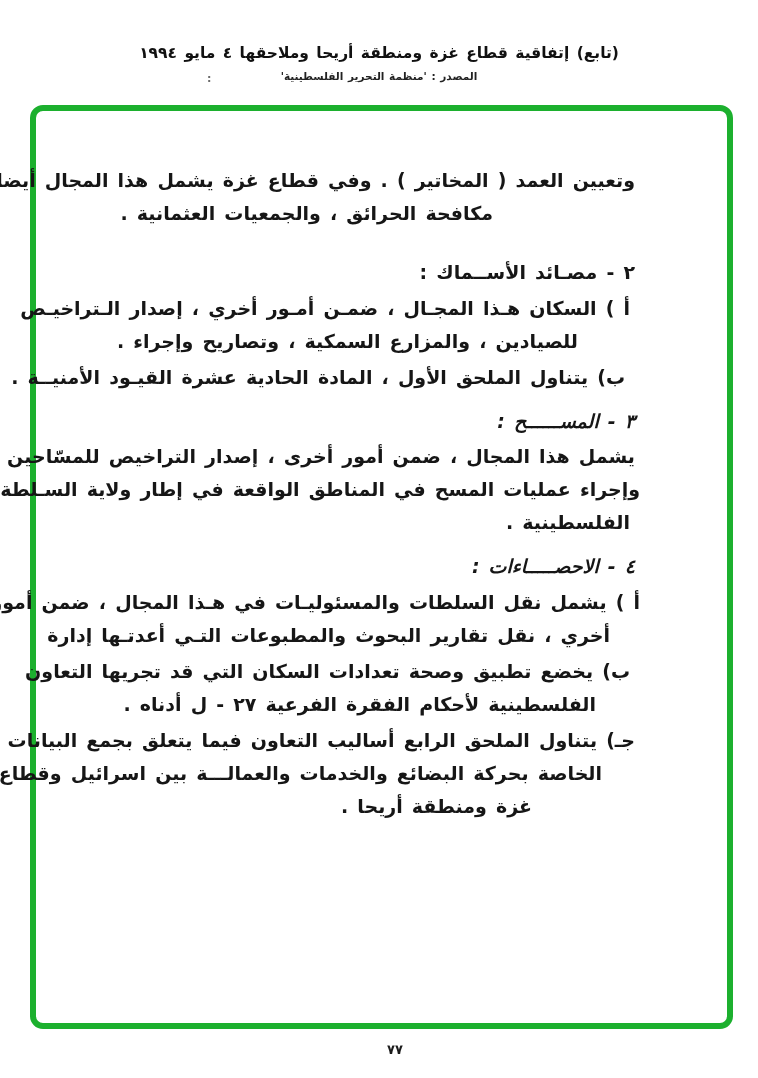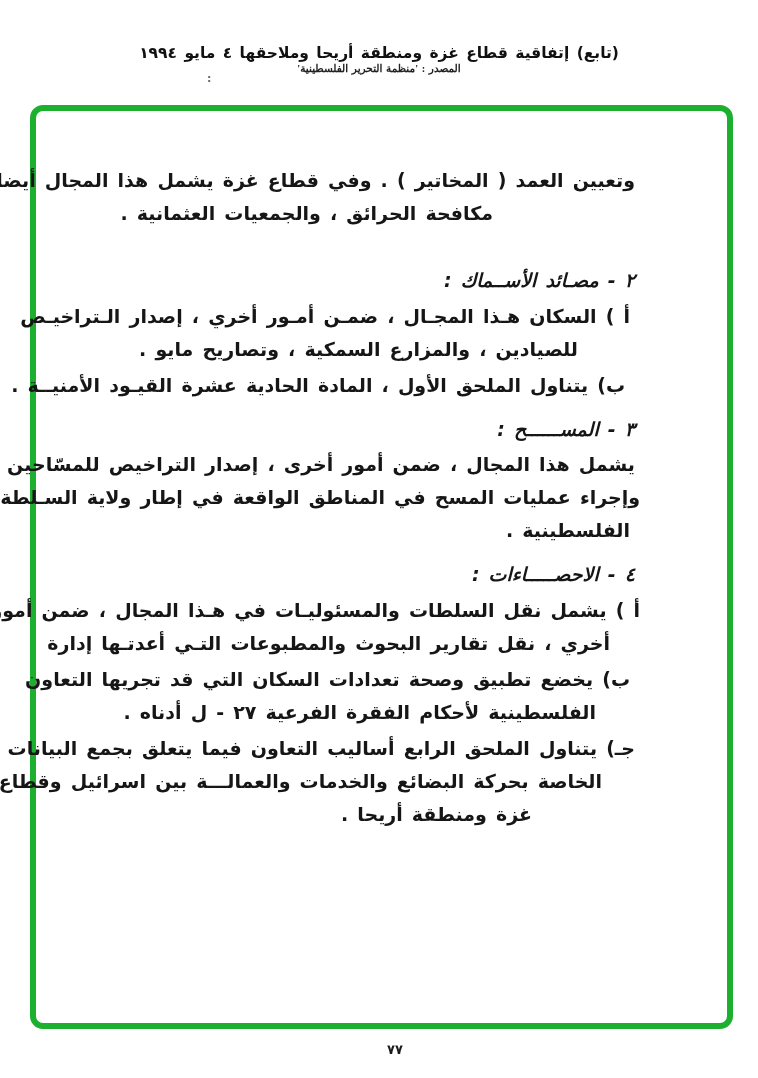--- a/index.html
+++ b/index.html
@@ -23,25 +23,25 @@
     direction: rtl;
   }
   .doc-title {
     font-size: 15.5px;
     font-weight: bold;
     color: #111;
     letter-spacing: 0.3px;
     word-spacing: 2px;
   }
   .doc-source {
+    margin-top: 8px;
     font-size: 10.5px;
     font-weight: bold;
     color: #222;
     word-spacing: 1px;
-    font-family: Liberation Serif, serif;
   }
   .artifact {
     position: absolute;
     left: 207px;
     top: 72px;
     font-size: 11px;
     font-weight: bold;
     color: #6a6a6a;
   }
 
@@ -67,21 +67,21 @@
     text-align: right;
     font-size: 19px;
     font-weight: bold;
     line-height: 33px;
     word-spacing: 2.5px;
     color: #161616;
   }
   .blk { margin: 0; padding: 0; }
   .ln { display: block; white-space: nowrap; }
 
-  .mt-sec-a { margin-top: 34px; font-style: italic; }  
+  .mt-sec-a { margin-top: 26px; }  
   .mt-sec-b { margin-top: 11px; font-style: italic; }  
   .mt-item  { margin-top: 3px; }   
   .mt-par   { margin-top: 2px; }
 
   .heading { white-space: nowrap; }
 
   
   .i5   { margin-right: 5px; }
   .i10  { margin-right: 10px; }
   .i15  { margin-right: 15px; }
@@ -124,21 +124,21 @@
 
     <p class="blk">
       <span class="ln i5">وتعيين العمد ( المخاتير ) .  وفي قطاع غزة يشمل هذا المجال أيضا</span>
       <span class="ln i147">مكافحة الحرائق ، والجمعيات العثمانية .</span>
     </p>
 
     <div class="heading mt-sec-a i5">٢ - مصـائد الأســماك :</div>
 
     <p class="blk mt-item">
       <span class="ln i10">أ ) السكان هـذا المجـال ،  ضمـن أمـور أخري ،  إصدار الـتراخيـص</span>
-      <span class="ln i62">للصيادين ، والمزارع السمكية ، وتصاريح مايو .</span>
+      <span class="ln i62">للصيادين ، والمزارع السمكية ، وتصاريح وإجراء .</span>
     </p>
 
     <p class="blk mt-item">
       <span class="ln i15">ب) يتناول الملحق الأول ،  المادة الحادية عشرة القيـود الأمنيــة .</span>
     </p>
 
     <div class="heading mt-sec-b i5">٣ - المســــــح :</div>
 
     <p class="blk mt-par">
       <span class="ln i5">يشمل هذا المجال ،  ضمن أمور أخرى ،  إصدار التراخيص للمسّاحين</span>

